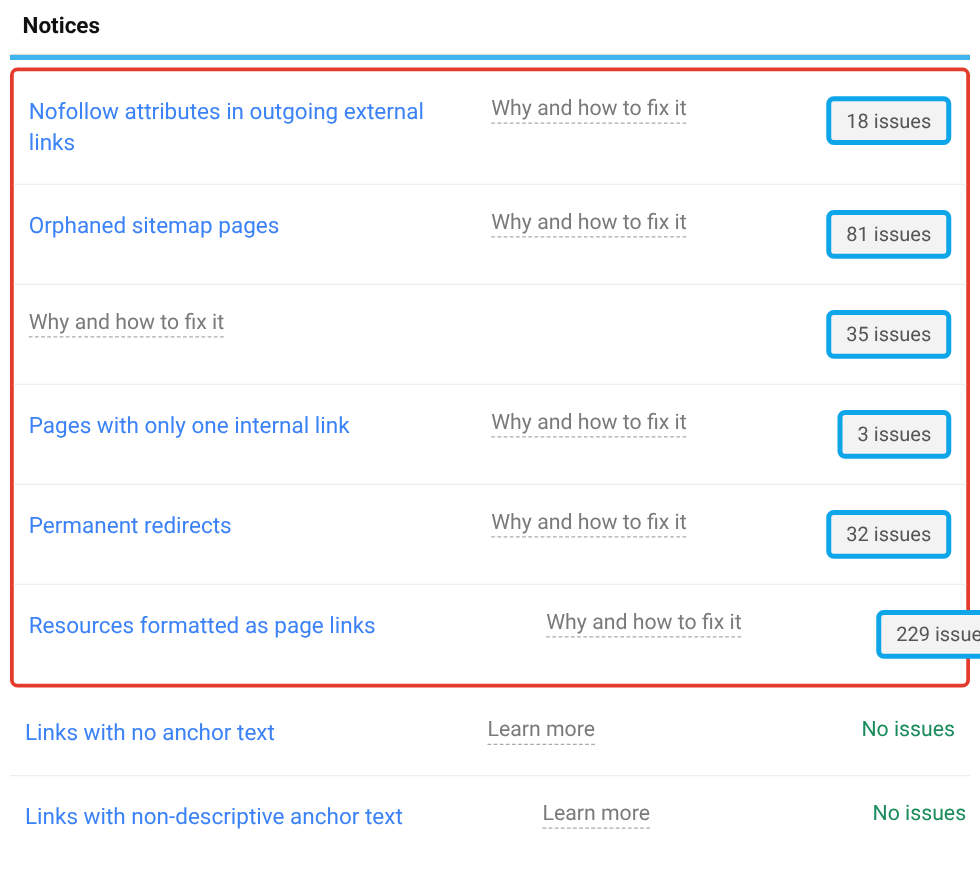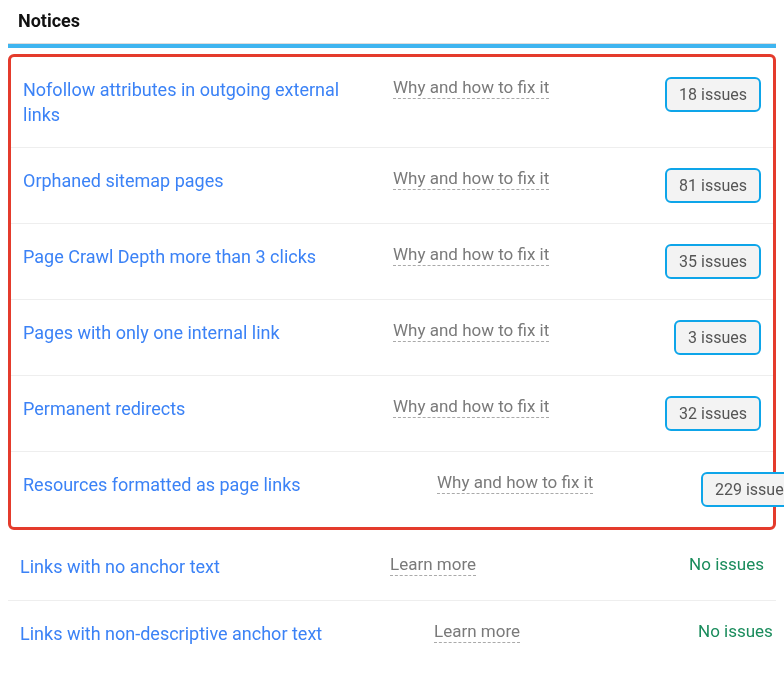--- a/index.html
+++ b/index.html
@@ -61,21 +61,21 @@
     }
     .row-badge {
       flex: 1;
       display: flex;
       justify-content: flex-end;
     }
     .badge {
       display: inline-block;
       padding: 6px 12px;
       background: #f3f3f3;
-      border: 2px solid #0ea5e9;
+      border: 4px solid #0ea5e9;
       border-radius: 6px;
       font-size: 16px;
       color: #555;
       white-space: nowrap;
       text-align: right;
     }
     .no-issues {
       font-size: 17px;
       color: #1a8c5c;
       white-space: nowrap;
@@ -100,21 +100,20 @@
       </div>
   </div>
   <div class="row">
     <div class="row-title">Orphaned sitemap pages</div>
     <div class="row-help"><span>Why and how to fix it</span></div>
     <div class="row-badge">
         <span class="badge">81 issues</span>
       </div>
   </div>
   <div class="row">
-    <div class="row-title">Page Crawl Depth more than 3 clicks</div>
     <div class="row-help"><span>Why and how to fix it</span></div>
     <div class="row-badge">
         <span class="badge">35 issues</span>
       </div>
   </div>
   <div class="row">
     <div class="row-title">Pages with only one internal link</div>
     <div class="row-help"><span>Why and how to fix it</span></div>
     <div class="row-badge">
         <span class="badge">3 issues</span>

